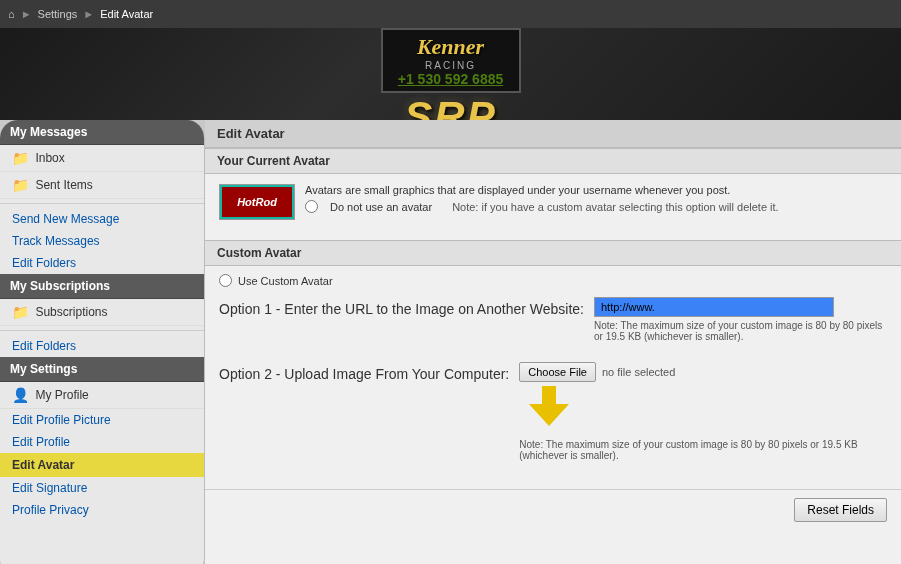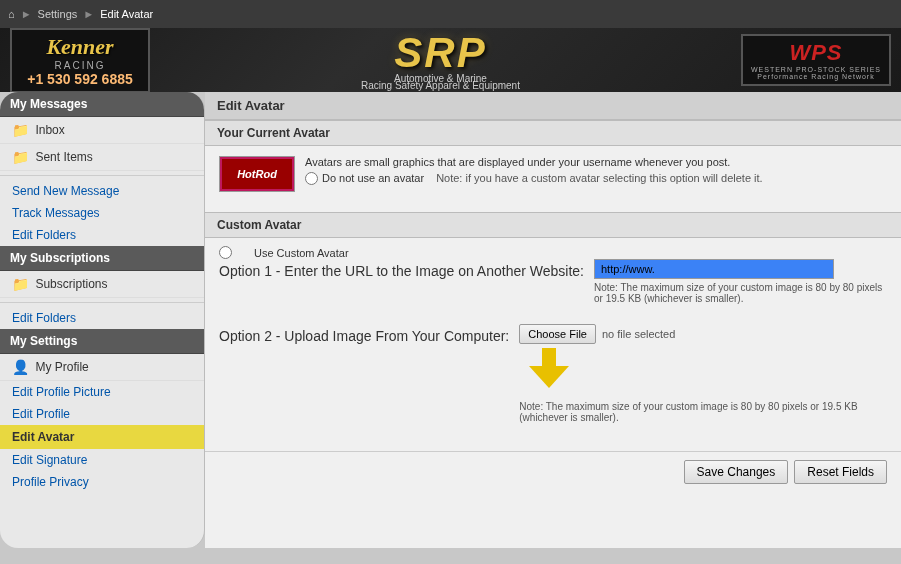--- a/index.html
+++ b/index.html
@@ -14,28 +14,29 @@
       padding: 0 8px;
       color: #ccc;
       font-size: 11px;
     }
     .top-nav .sep { margin: 0 6px; color: #888; }
     .top-nav .current { color: #fff; }
 
     
     .banner {
       width: 100%;
-      height: 64px;
+      height: 92px;
       background: linear-gradient(135deg, #1a1a1a 0%, #2d2d2d 40%, #1a1a1a 100%);
       display: flex;
       align-items: center;
       justify-content: space-between;
       padding: 0 10px;
       overflow: hidden;
       position: relative;
+      flex-direction: column;
     }
     .banner-kenner {
       background: #111;
       border: 2px solid #555;
       padding: 4px 8px;
       color: #fff;
       text-align: center;
       min-width: 140px;
     }
     .banner-kenner .brand-name {
@@ -47,21 +48,22 @@
       font-family: Georgia, serif;
     }
     .banner-kenner .sub-name {
       font-size: 10px;
       color: #aaa;
       letter-spacing: 2px;
     }
     .banner-kenner .phone {
       font-size: 14px;
       font-weight: bold;
-      color: #fdba74;
+      color: #4d7c0f;
+      text-decoration: underline;
     }
     .banner-srp {
       text-align: center;
       flex: 1;
       padding: 0 10px;
     }
     .banner-srp .srp-logo {
       font-size: 42px;
       font-weight: 900;
       color: #e8c44a;
@@ -171,43 +173,43 @@
     }
     .content-body { padding: 10px 14px; }
     .avatar-preview {
       display: flex;
       align-items: flex-start;
       gap: 10px;
       margin-bottom: 10px;
     }
     .avatar-img-box {
       border: 1px solid #999;
-      background: #be185d;
+      background: #14b8a6;
       padding: 2px;
       display: flex;
       align-items: center;
       justify-content: center;
     }
     .avatar-placeholder {
       width: 80px;
       height: 36px;
       background: #cc0000;
       display: flex;
       align-items: center;
       justify-content: center;
       font-size: 8px;
       color: #fff;
       font-weight: bold;
       font-style: italic;
     }
     .avatar-text p { font-size: 11px; color: #333; margin-bottom: 4px; }
-    .radio-row { display: flex; gap: 4px; font-size: 11px; margin-bottom: 2px; }
+    .radio-row { display: flex; align-items: center; gap: 12px; font-size: 11px; margin-bottom: 2px; }
 
     .custom-avatar-section { padding: 8px 14px; }
-    .custom-radio-row { display: flex; align-items: center; gap: 22px; font-size: 11px; }
+    .custom-radio-row { display: flex; align-items: center; gap: 6px; font-size: 11px; margin-bottom: 10px; }
 
     .option-row {
       display: flex;
       align-items: flex-start;
       gap: 10px;
       margin-bottom: 12px;
       padding: 0 0 8px 0;
     }
     .option-label {
       font-size: 14px;
@@ -373,18 +375,17 @@
               <div style="width:14px; height:18px; background:#e8c000; position:absolute; left:13px; top:0;"></div>
               <div style="width:0; height:0; border-left:20px solid transparent; border-right:20px solid transparent; border-top:22px solid #e8c000; position:absolute; top:18px; left:0;"></div>
             </div>
           </div>
           <div class="note-text">Note: The maximum size of your custom image is 80 by 80 pixels or 19.5 KB (whichever is smaller).</div>
         </div>
       </div>
     </div>
 
     <div class="action-bar">
-      <button class="action-btn">Save Changes</button>
       <button class="action-btn">Reset Fields</button>
     </div>
   </div>
 
 </div>
 
 </body></html>

